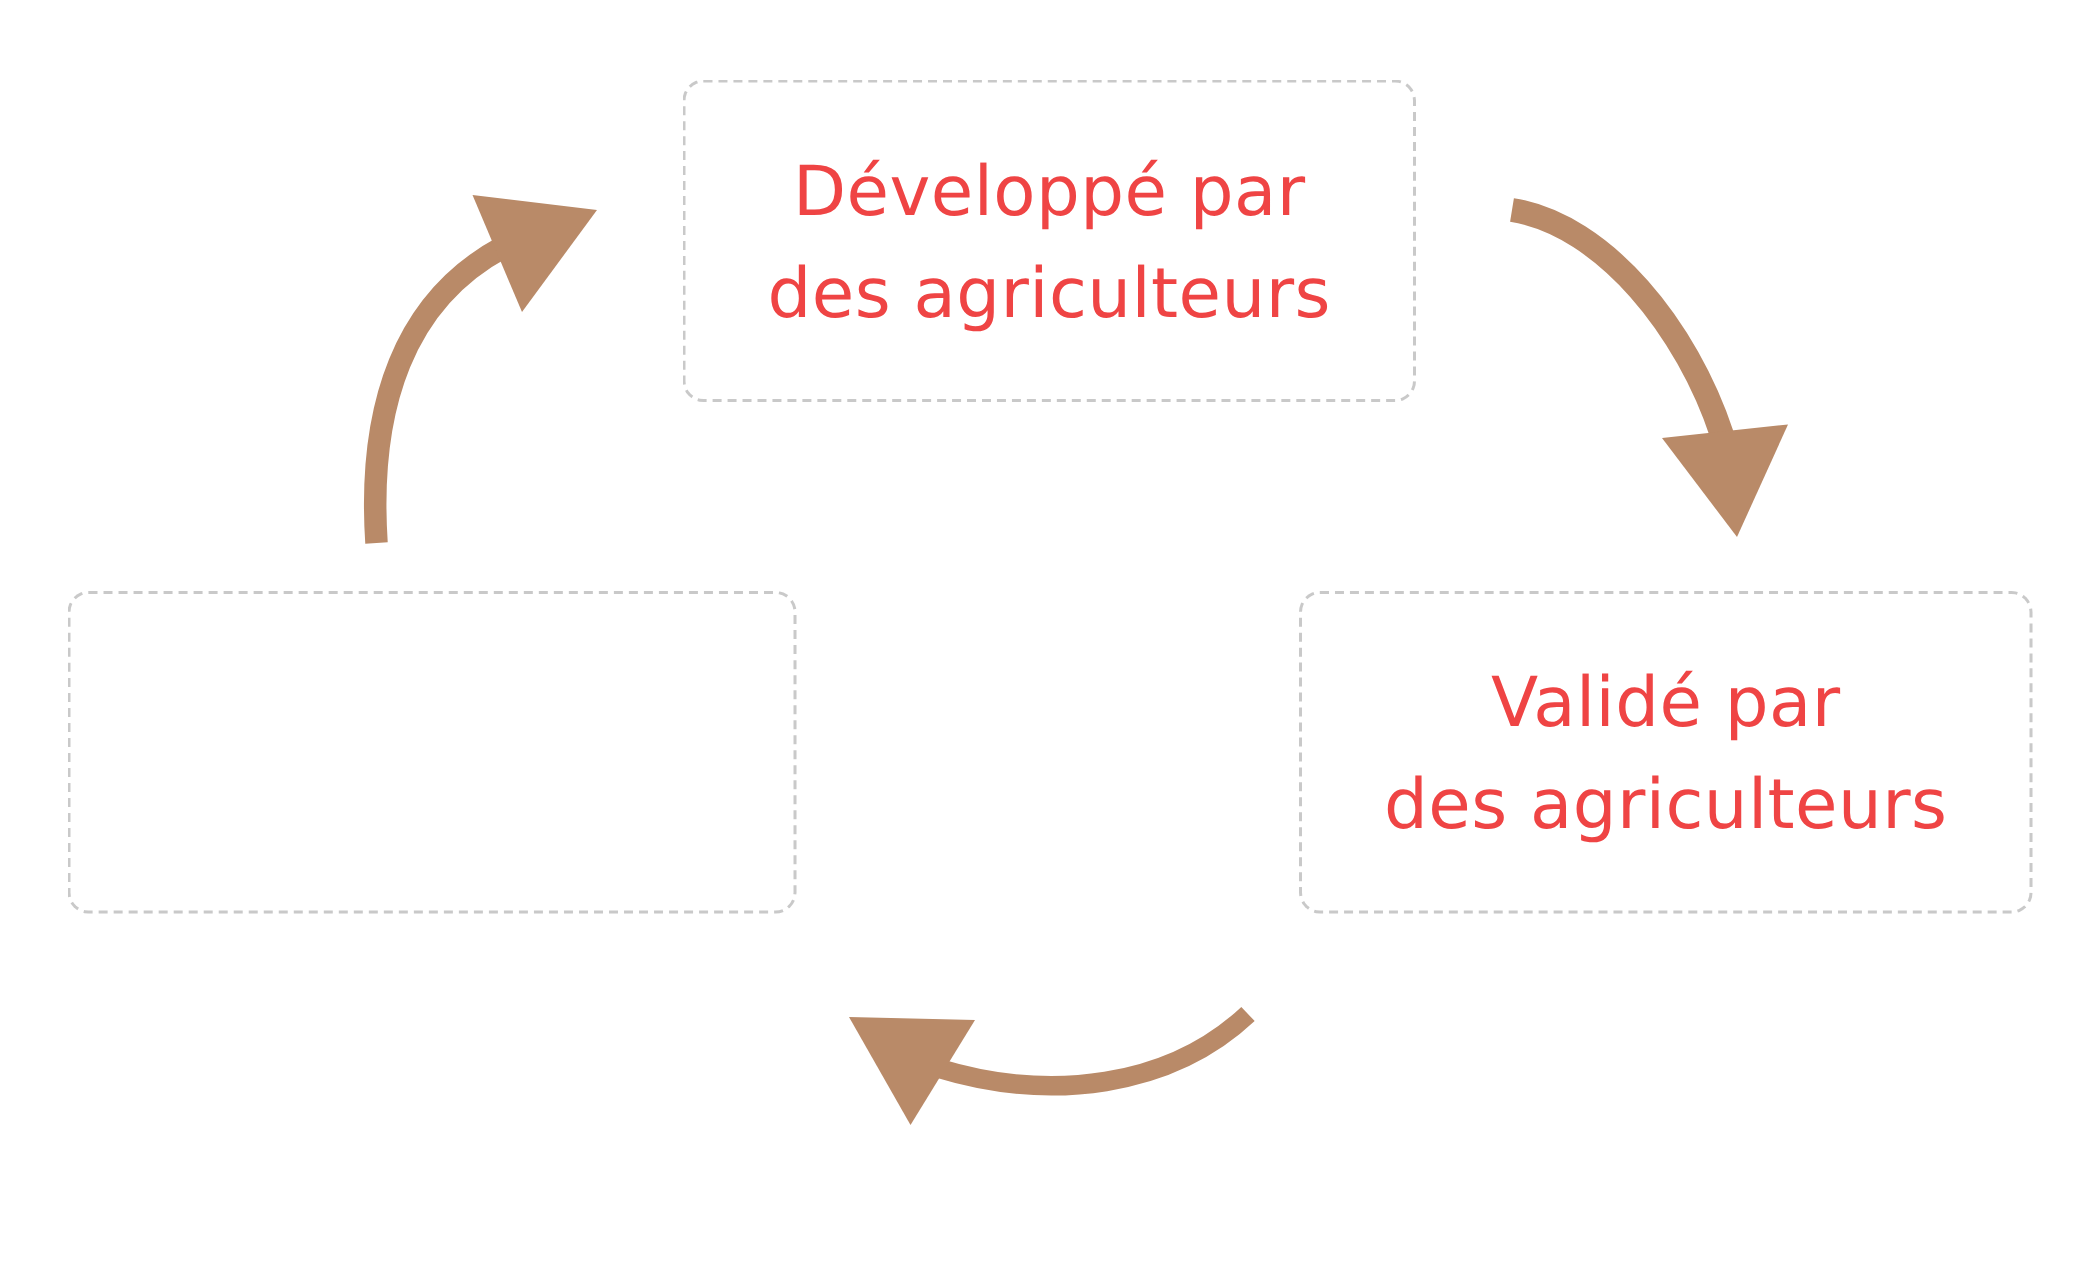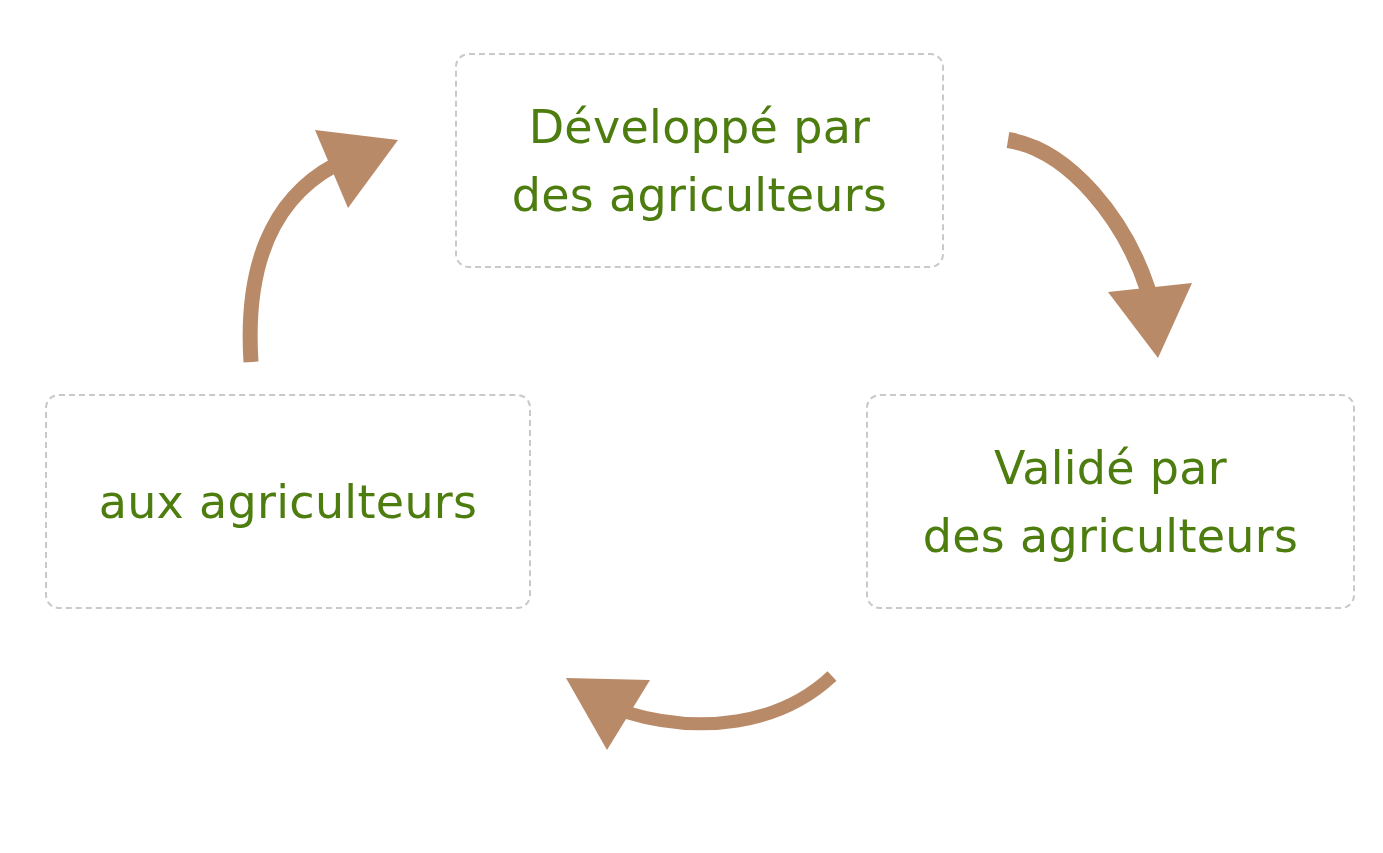--- a/index.html
+++ b/index.html
@@ -24,21 +24,21 @@
       position: absolute;
       box-sizing: border-box;
       border: 2px dashed #c9c9c9;
       border-radius: 14px;
       background: #ffffff;
       display: flex;
       flex-direction: column;
       align-items: center;
       justify-content: center;
       text-align: center;
-      color: #4d7c0f;
+      color: #ef4444;
       font-size: 46px;
       line-height: 68px;
       letter-spacing: 0.3px;
     }
     .box span { display: block; white-space: nowrap; }
     #box-top   { left: 455px; top: 53px;  width: 489px; height: 215px; }
     #box-right { left: 866px; top: 394px; width: 489px; height: 215px; text-align: center; }
     #box-left  { left: 45px;  top: 394px; width: 486px; height: 215px; }
     svg.arrows {
       position: absolute;
@@ -75,16 +75,15 @@
     <span>Développé par</span>
     <span>des agriculteurs</span>
   </div>
 
   <div class="box" id="box-right">
     <span>Validé par</span>
     <span>des agriculteurs</span>
   </div>
 
   <div class="box" id="box-left">
-    <span>aux agriculteurs</span>
   </div>
 
 </div>
 
 </body></html>

